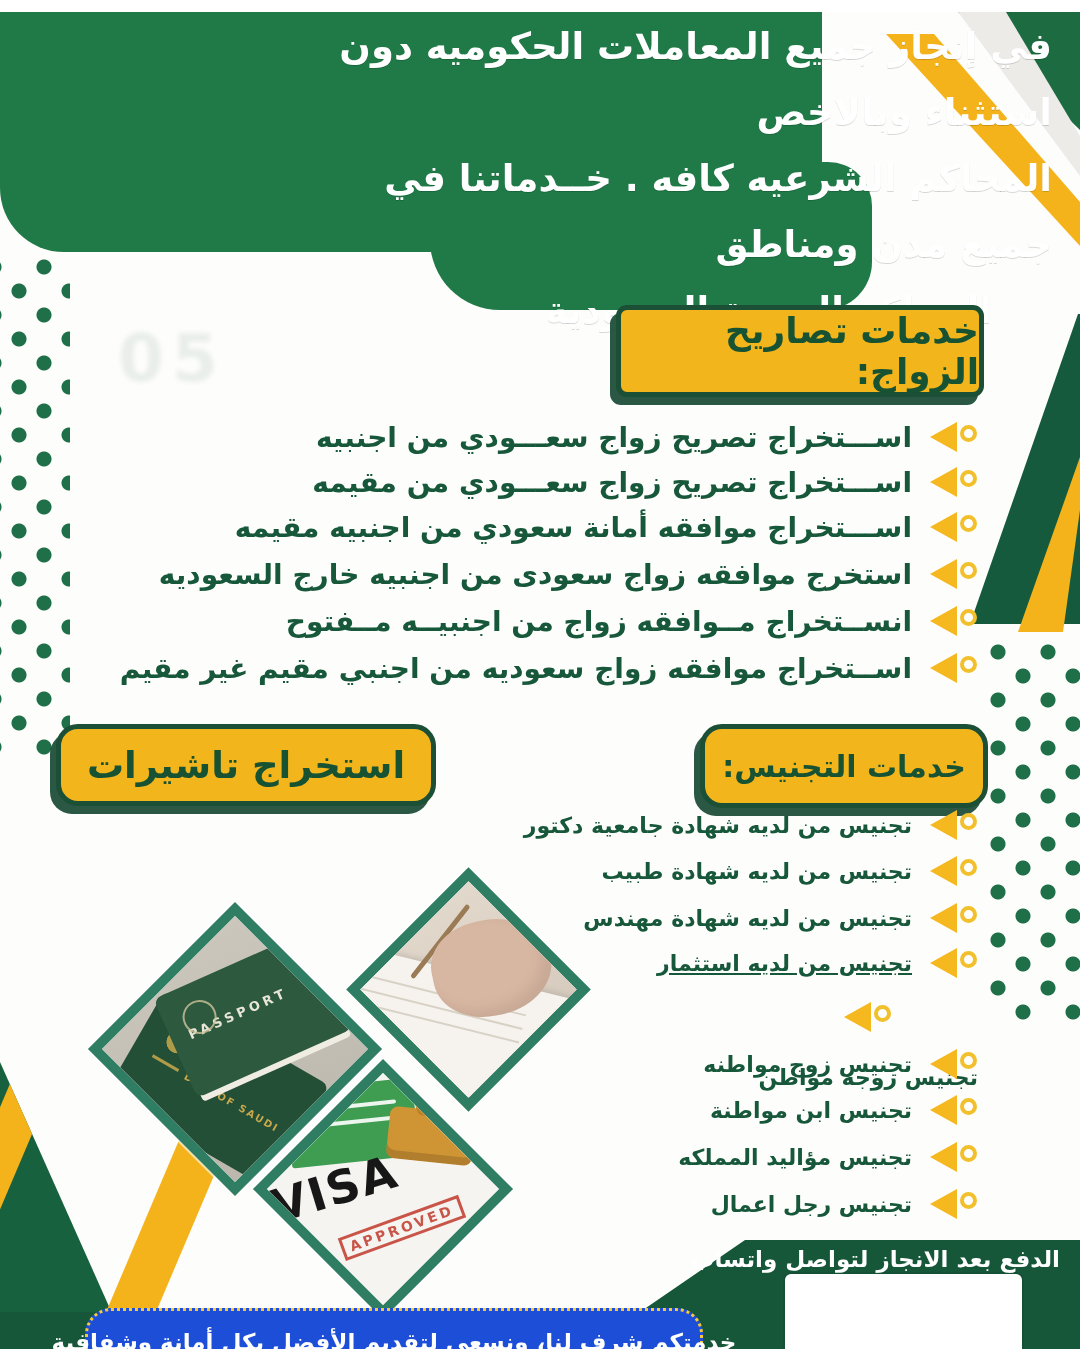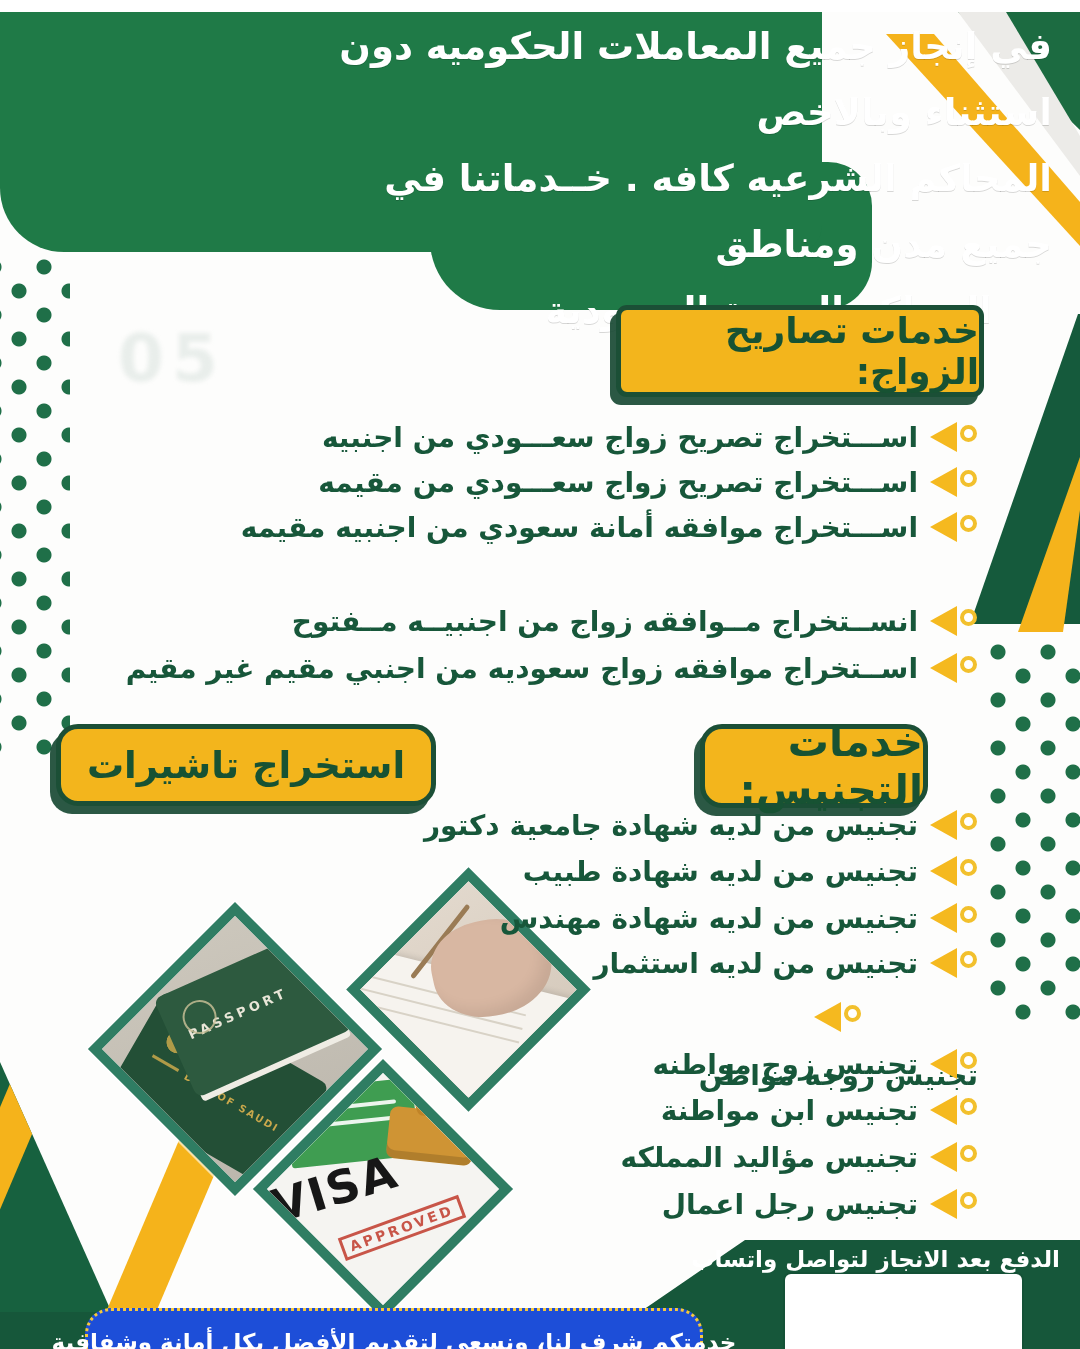--- a/index.html
+++ b/index.html
@@ -26,27 +26,27 @@
   .tr-yellow{position:absolute;left:0;top:0;width:1080px;height:240px;z-index:1;
     background:#f5b31b;clip-path:polygon(886px 22px,934px 22px,1080px 190px,1080px 234px);}
   
   .watermark{position:absolute;left:118px;top:308px;font-size:66px;font-weight:900;
     color:#e9eeeb;letter-spacing:8px;filter:blur(2px);z-index:1;user-select:none;}
   
   .pill{position:absolute;background:#f3b51c;border:5px solid #1b4f36;border-radius:22px;
     box-shadow:-6px 8px 0 rgba(20,70,48,.9);display:flex;align-items:center;justify-content:center;
     color:#175233;font-weight:800;direction:rtl;z-index:6;}
   .pill-marriage{left:616px;top:293px;width:368px;height:92px;font-size:36px;border-radius:11px;}
-  .pill-natural{left:700px;top:712px;width:228px;height:84px;font-size:41px;}
+  .pill-natural{left:700px;top:712px;width:288px;height:84px;font-size:30px;}
   .pill-visa{left:56px;top:712px;width:380px;height:82px;font-size:37px;}
   
-  .item{position:absolute;right:102px;display:flex;align-items:center;gap:12px;
+  .item{position:absolute;right:102px;display:flex;align-items:center;gap:18px;
     direction:rtl;color:#17573a;font-weight:800;z-index:6;white-space:nowrap;}
   .m-item{font-size:28px;}
-  .n-item{font-size:28px;}
+  .n-item{font-size:22px;}
   .bullet{position:relative;width:48px;height:36px;flex:0 0 48px;}
   .bullet .tri{position:absolute;left:0;top:3px;width:0;height:0;
     border-top:15px solid transparent;border-bottom:15px solid transparent;
     border-right:27px solid #f5b91f;}
   .bullet .ring{position:absolute;right:1px;top:6px;width:17px;height:17px;
     border:4px solid #f2c02d;border-radius:50%;background:#ffffff;}
   
   .dots{position:absolute;z-index:1;
     background-image:
       radial-gradient(circle at 10px 10px,#1f6f48 7px,transparent 8px),
@@ -170,20 +170,27 @@
       </span>
     <span>اســـتخراج تصريح زواج سعـــودي من مقيمه</span>
   </div>
   <div class="item m-item" style="top:497px;">
     <span class="bullet">
         <i class="tri"></i>
         <i class="ring"></i>
       </span>
     <span>اســـتخراج موافقه أمانة سعودي من اجنبيه مقيمه</span>
   </div>
+  <div class="item m-item" style="top:544px;">
+    <span class="bullet">
+        <i class="tri"></i>
+        <i class="ring"></i>
+      </span>
+    <span>استخرج موافقه زواج سعودى من اجنبيه خارج السعوديه</span>
+  </div>
   <div class="item m-item" style="top:591px;">
     <span class="bullet">
         <i class="tri"></i>
         <i class="ring"></i>
       </span>
     <span>انســتخراج مــوافقه زواج من اجنبيــه مــفتوح</span>
   </div>
   <div class="item m-item" style="top:638px;">
     <span class="bullet">
         <i class="tri"></i>
@@ -213,21 +220,21 @@
       </span>
     <span>تجنيس من لديه شهادة طبيب</span>
   </div>
   <div class="item n-item" style="top:888px;">
     <span class="bullet">
         <i class="tri"></i>
         <i class="ring"></i>
       </span>
     <span>تجنيس من لديه شهادة مهندس</span>
   </div>
-  <div class="item n-item" style="top:933px;">
+  <div class="item n-item" style="top:933px;text-decoration:underline;">
     <span class="bullet">
         <i class="tri"></i>
         <i class="ring"></i>
       </span>
     <span>تجنيس من لديه استثمار</span>
   </div>
   <div class="item n-item" style="top:987px;flex-direction:column;">
     <span class="bullet">
         <i class="tri"></i>
         <i class="ring"></i>

